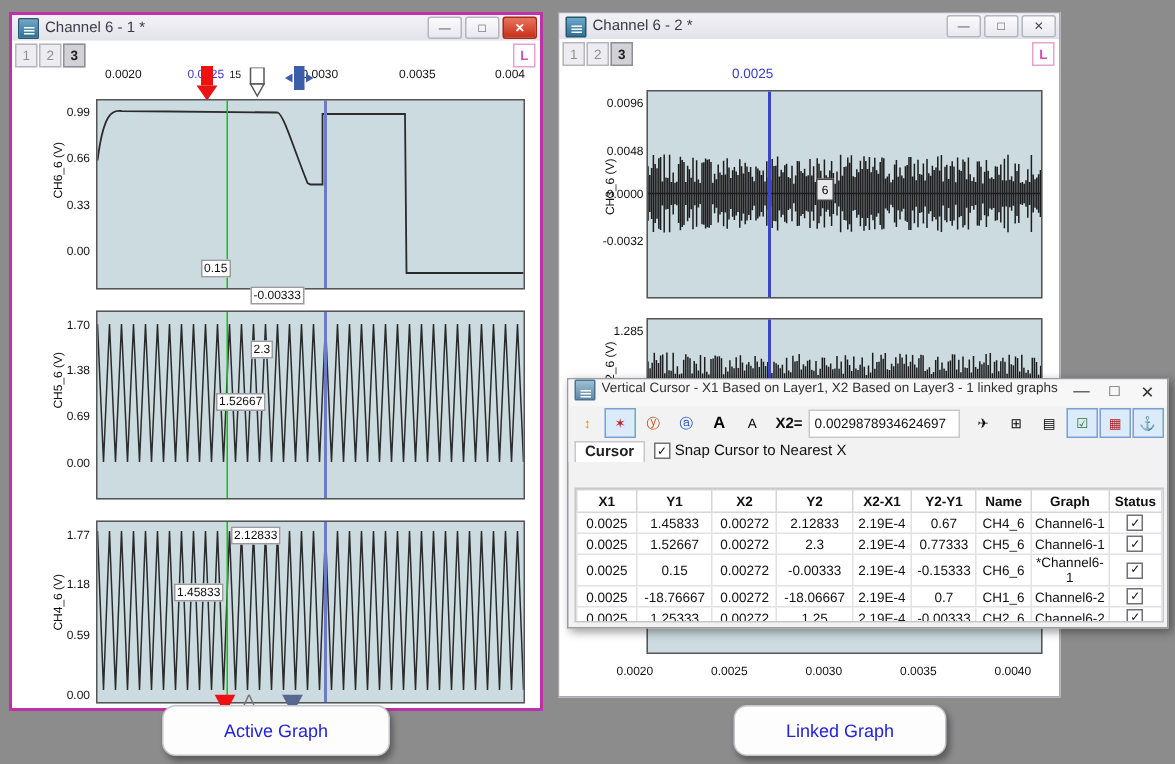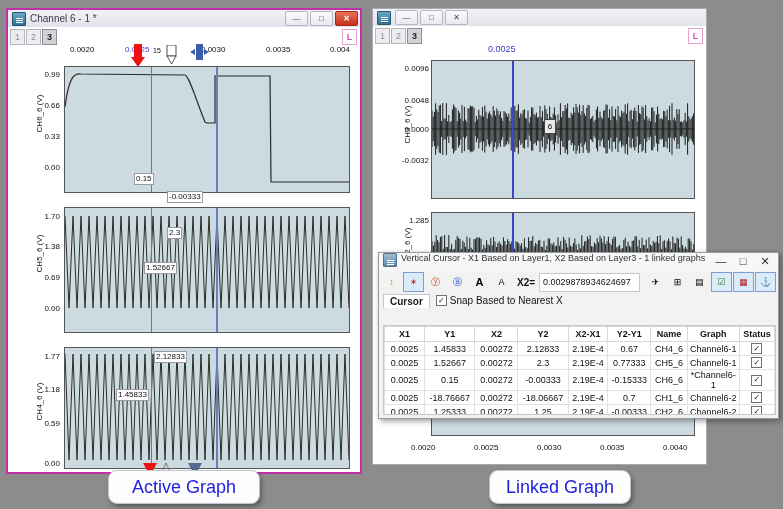--- a/index.html
+++ b/index.html
@@ -70,21 +70,21 @@
   }
   .rulertxt{position:absolute;font-size:8px;color:#111;}
   .rulertxt.blue{color:#3a3ad0;}
 
   
   .callout{
     position:absolute;background:#fdfdfd;border:1px solid #c4c4cc;
     border-radius:9px;
     box-shadow:2px 3px 4px rgba(0,0,0,.35);
     display:flex;align-items:center;justify-content:center;
-    color:#2222dd;font-size:18px;
+    color:#2222dd;font-size:12px;
   }
 
   
   .dlg{position:absolute;background:#f2f2f2;border:1px solid #9a9aa0;
        box-shadow:2px 2px 6px rgba(0,0,0,.4);}
   .dlg-title{height:18px;background:#f7f7f7;display:flex;align-items:flex-start;
              font-size:10px;color:#333;padding:0 2px;}
   .dlg-title .tb-icon{background:linear-gradient(#9fbfd4,#5d8aa8);border-color:#4a7490;}
   .dlg-ctl{display:flex;gap:0;}
   .dlg-ctl span{width:22px;height:16px;display:flex;align-items:center;justify-content:center;
@@ -237,20 +237,21 @@
 
 <div class="callout" style="left:108px;top:470px;width:150px;height:32px;">
   <span>Active Graph</span>
 </div>
 
 <div class="win win-frame" style="left:372px;top:8px;width:333px;height:455px;border:1px solid #a9a9b4;">
   <div class="titlebar">
     <span class="tb-icon">
         <i></i>
       </span>
+    <span class="tb-title">Channel 6 - 2 *</span>
     <span class="tb-btns">
       <span class="tb-btn">—</span>
       <span class="tb-btn">□</span>
       <span class="tb-btn">✕</span>
     </span>
   </div>
 
   <div class="abs" style="left:0;top:17px;right:0;bottom:0;background:#fff;overflow:hidden;">
     <div class="layertabs">
       <span class="ltab">1</span>
@@ -334,21 +335,21 @@
     <span class="tbtn">▤</span>
     <span class="tbtn on" style="color:#2a7a2a;">☑</span>
     <span class="tbtn on" style="color:#b02020;">▦</span>
     <span class="tbtn on" style="color:#2040b0;">⚓</span>
   </div>
 
   <div class="dlg-tabrow">
     <span class="dtab">Cursor</span>
     <span class="snap">
       <span class="cbox">✓</span>
-      <span>Snap Based to Nearest X</span>
+      <span>Snap Cursor to Nearest X</span>
     </span>
   </div>
 
   <div class="abs" style="left:4px;top:72px;width:391px;height:88px;background:#22c55e;border:1px solid #c8c8cc;overflow:hidden;">
     <table class="grid">
       <thead>
         <tr>
           <th style="width:46px">X1</th>
           <th style="width:52px">Y1</th>
           <th style="width:46px">X2</th>

